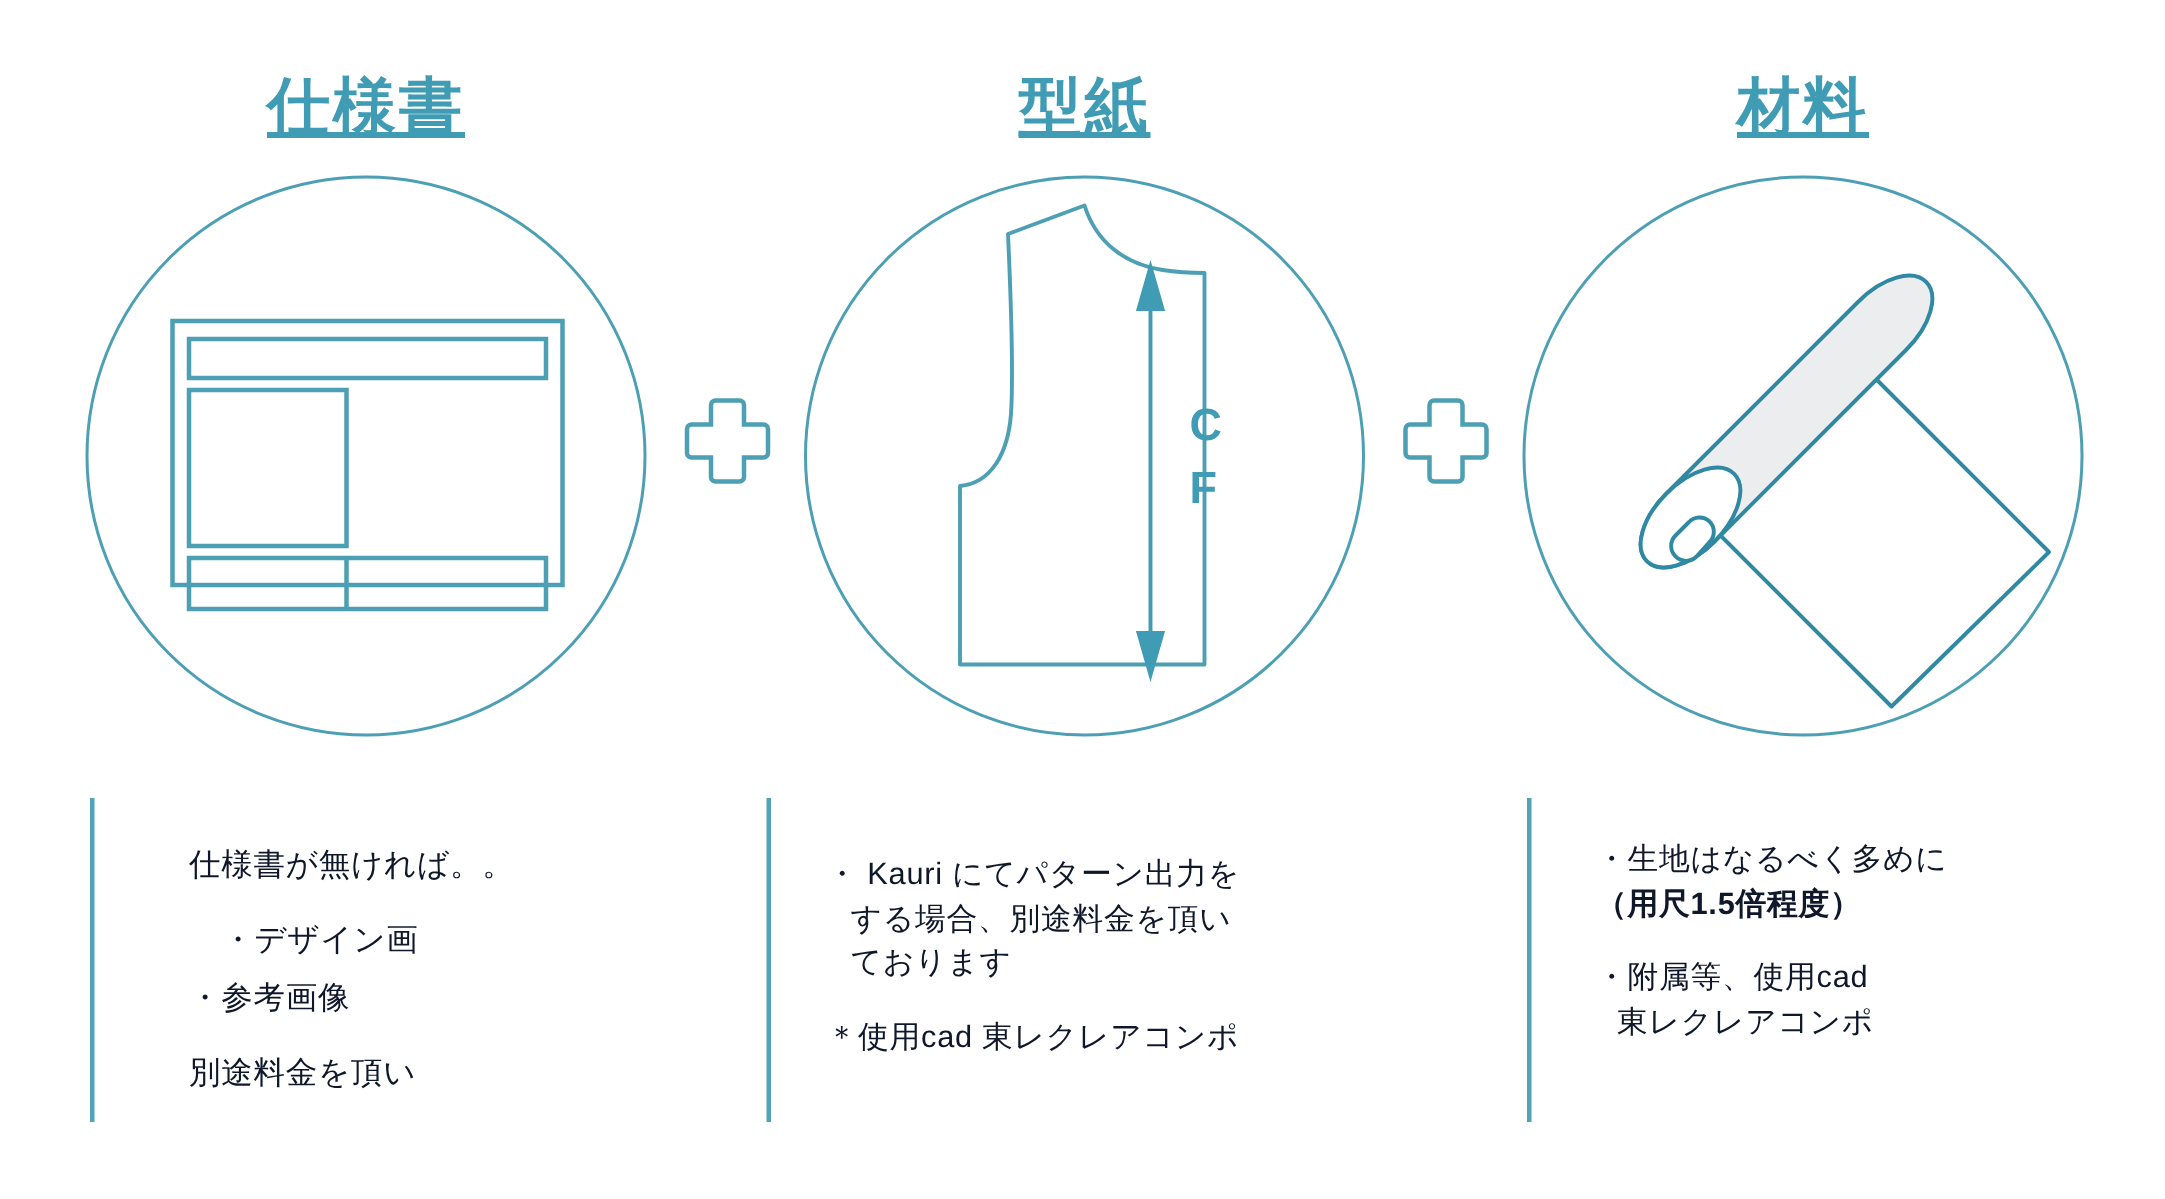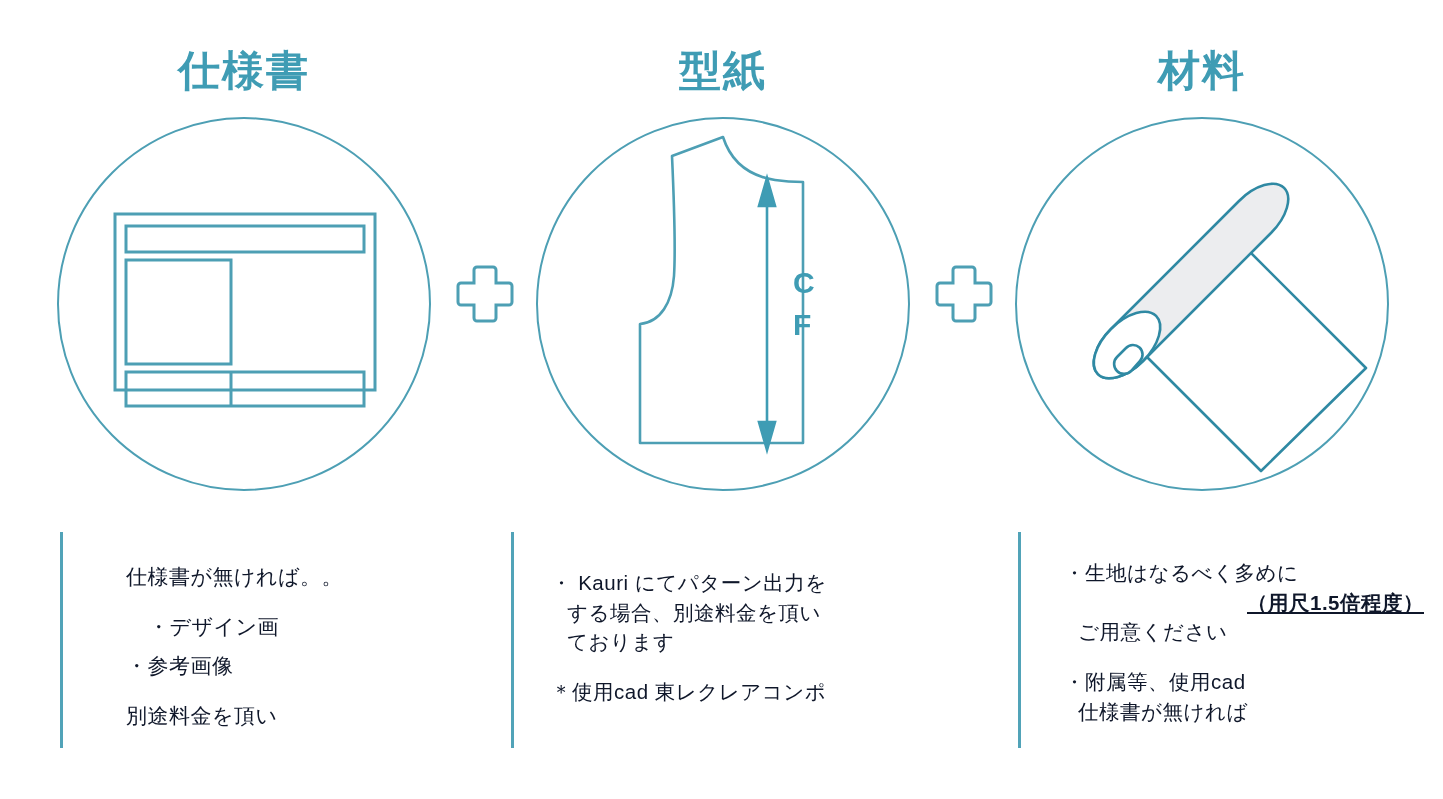--- a/index.html
+++ b/index.html
@@ -29,20 +29,21 @@
   .heading {
     position: absolute;
     width: 372px;
     text-align: center;
     font-size: 42px;
     font-weight: 700;
     letter-spacing: 2px;
     color: #3f9cb4;
     line-height: 1;
     white-space: nowrap;
+    text-decoration: underline;
   }
   .heading.h1 { left: 58px;  top: 50px; }
   .heading.h2 { left: 537px; top: 50px; }
   .heading.h3 { left: 1016px; top: 50px; }
 
   
   .circle-wrap {
     position: absolute;
     width: 376px;
     height: 376px;
@@ -93,21 +94,21 @@
     letter-spacing: 0.5px;
   }
   .col.t1 .body { left: 68px; top: 32px; }
   .col.t2 .body { left: 42px; top: 38px; font-size: 20.5px; }
   .col.t3 .body { left: 48px; top: 28px; font-size: 20.5px; }
 
   .para { margin: 0 0 20px 0; }
   .para:last-child { margin-bottom: 0; }
   .para.tight { margin-bottom: 8px; margin-left: 22px; }
   .para .ind { display: block; }
-  .bold-note { font-weight: 700; display: block; text-align: right; text-decoration: underline; }
+  .bold-note { font-weight: 700; display: block; text-align: left; }
 </style>
 </head>
 <body>
 
 <div class="stage">
 
   <div class="heading h1">仕様書</div>
   <div class="heading h3">材料</div>
   <div class="heading h2">型紙</div>
 
@@ -207,22 +208,21 @@
       <p class="para">＊使用cad 東レクレアコンポ</p>
     </div>
   </div>
 
   <div class="col t3">
     <div class="rule"></div>
     <div class="body">
       <p class="para">
         <span class="ind">・生地はなるべく多めに</span>
         <span class="bold-note">（用尺1.5倍程度）</span>
-        <span class="ind" style="padding-left:14px">ご用意ください</span>
       </p>
       <p class="para">
         <span class="ind">・附属等、使用cad</span>
-        <span class="ind" style="padding-left:14px">仕様書が無ければ</span>
+        <span class="ind" style="padding-left:14px">東レクレアコンポ</span>
       </p>
     </div>
   </div>
 
 </div>
 
 </body></html>

